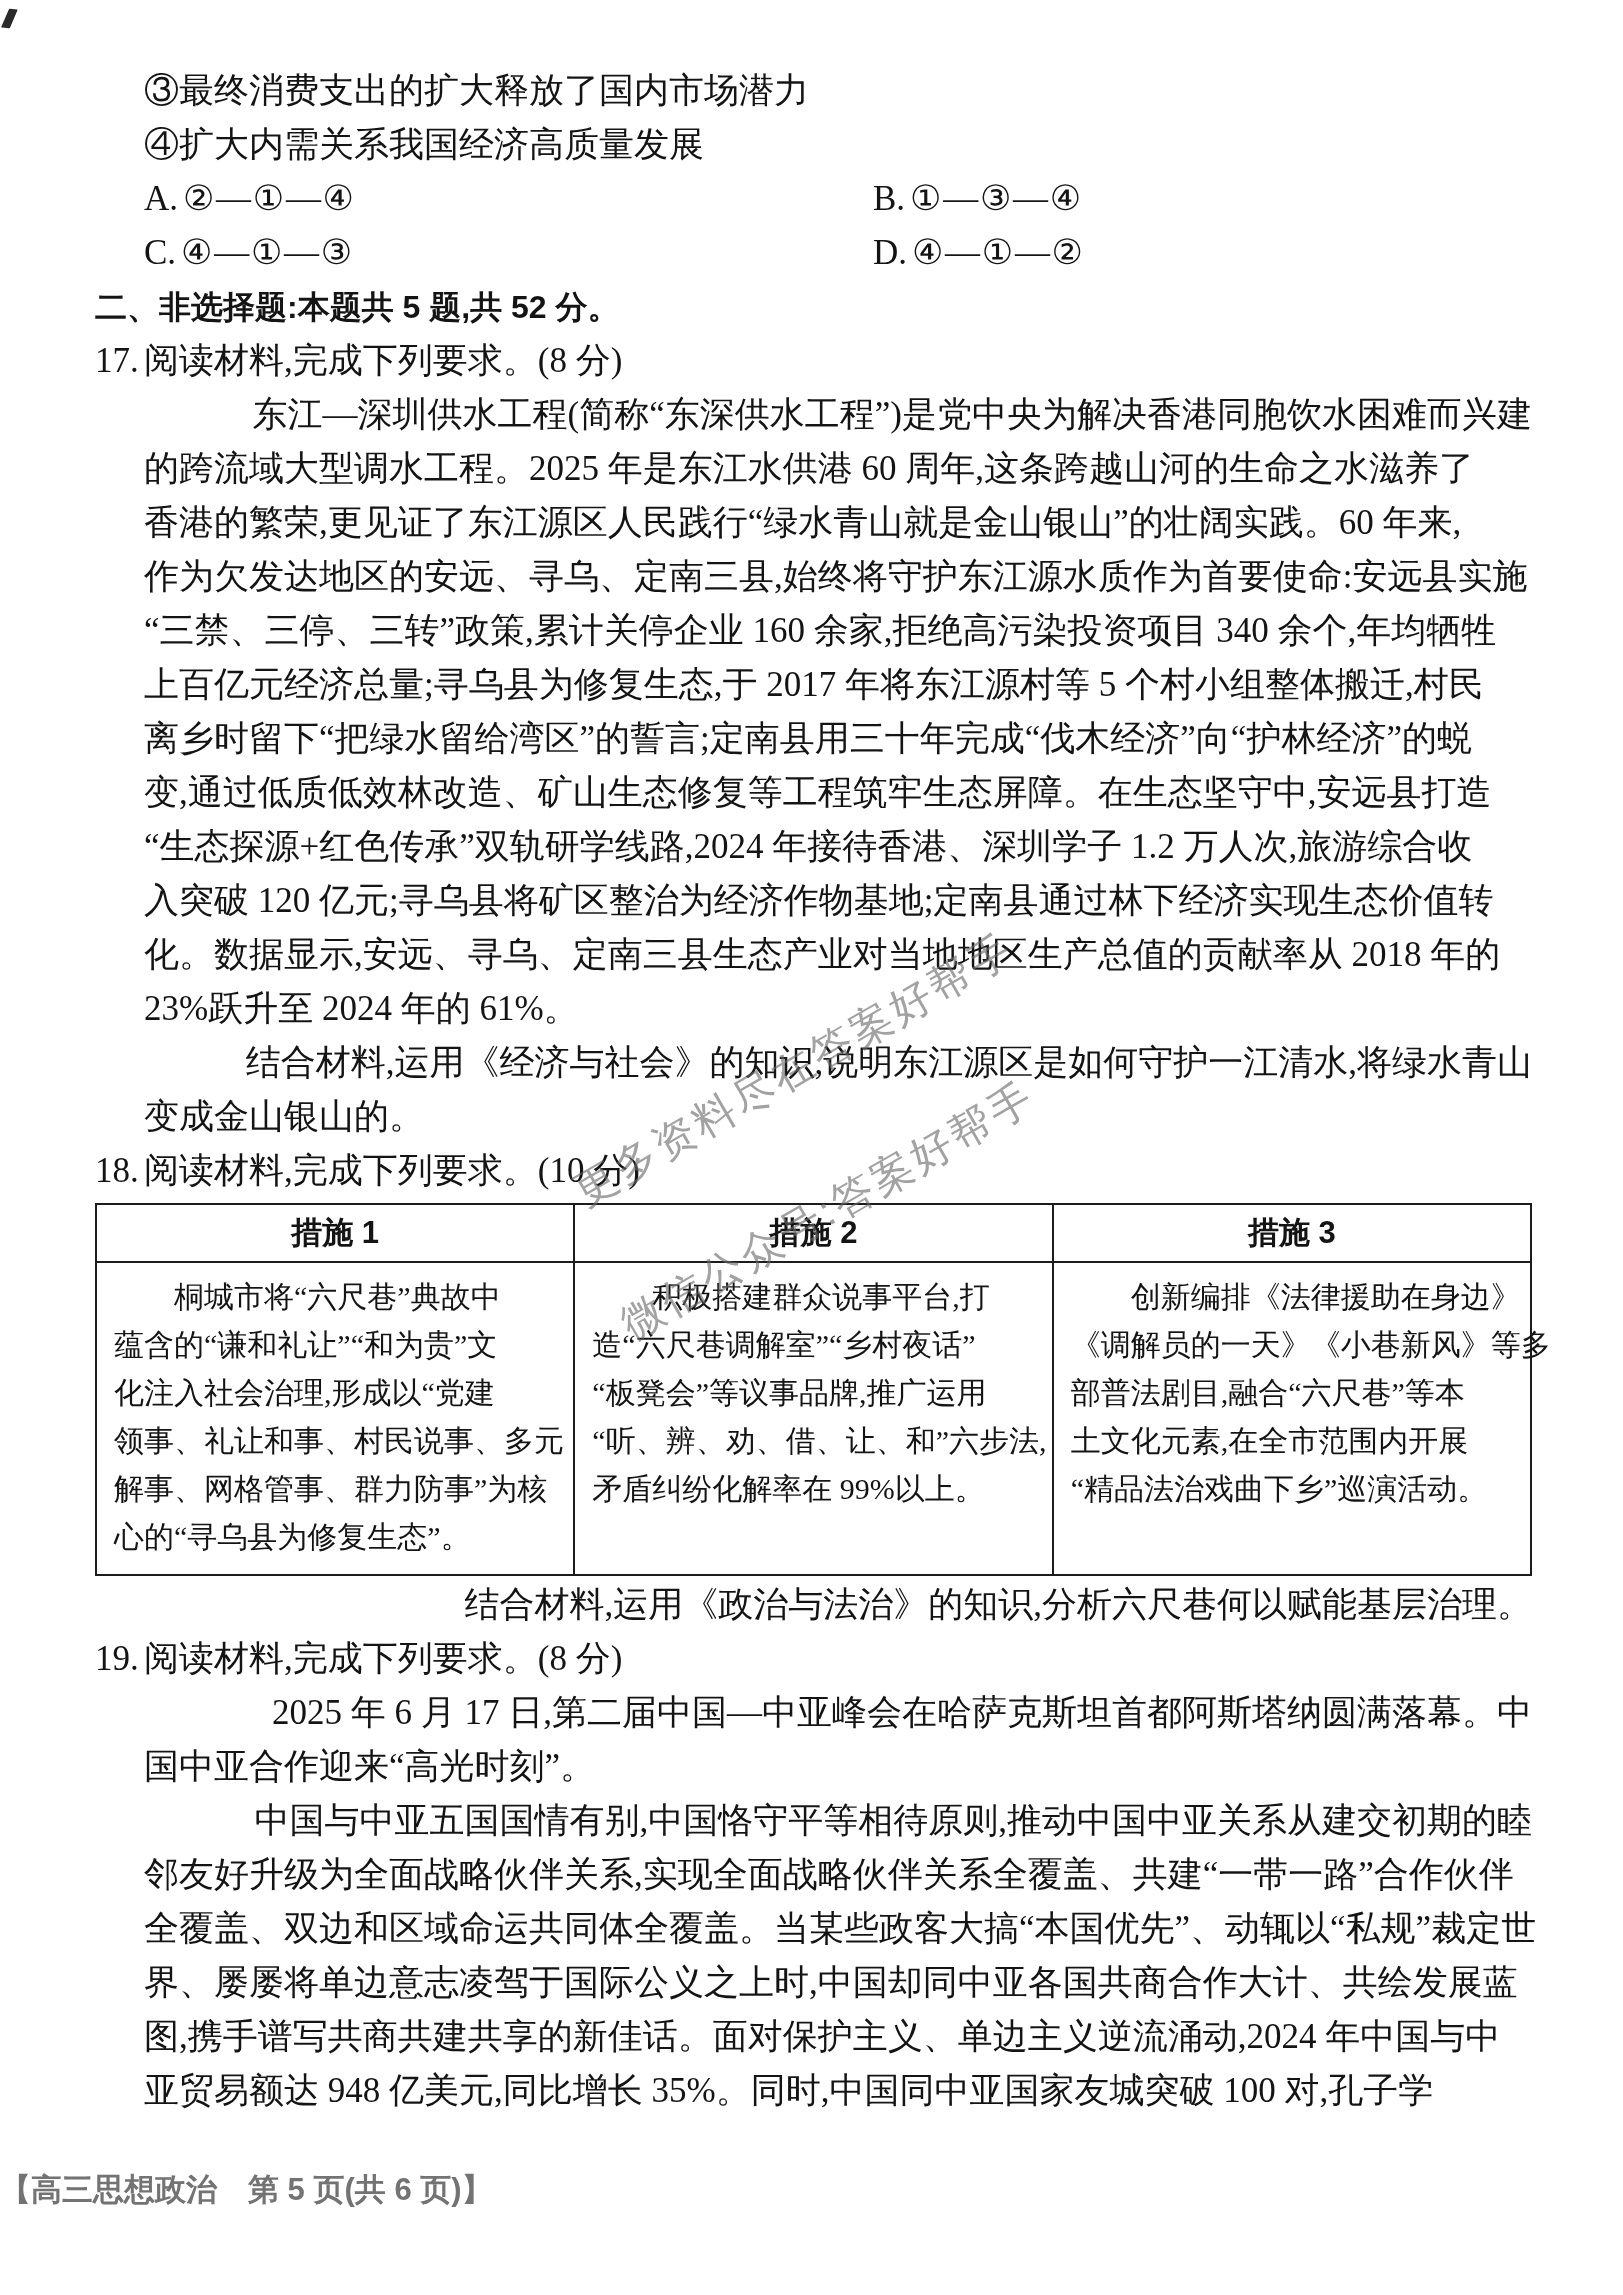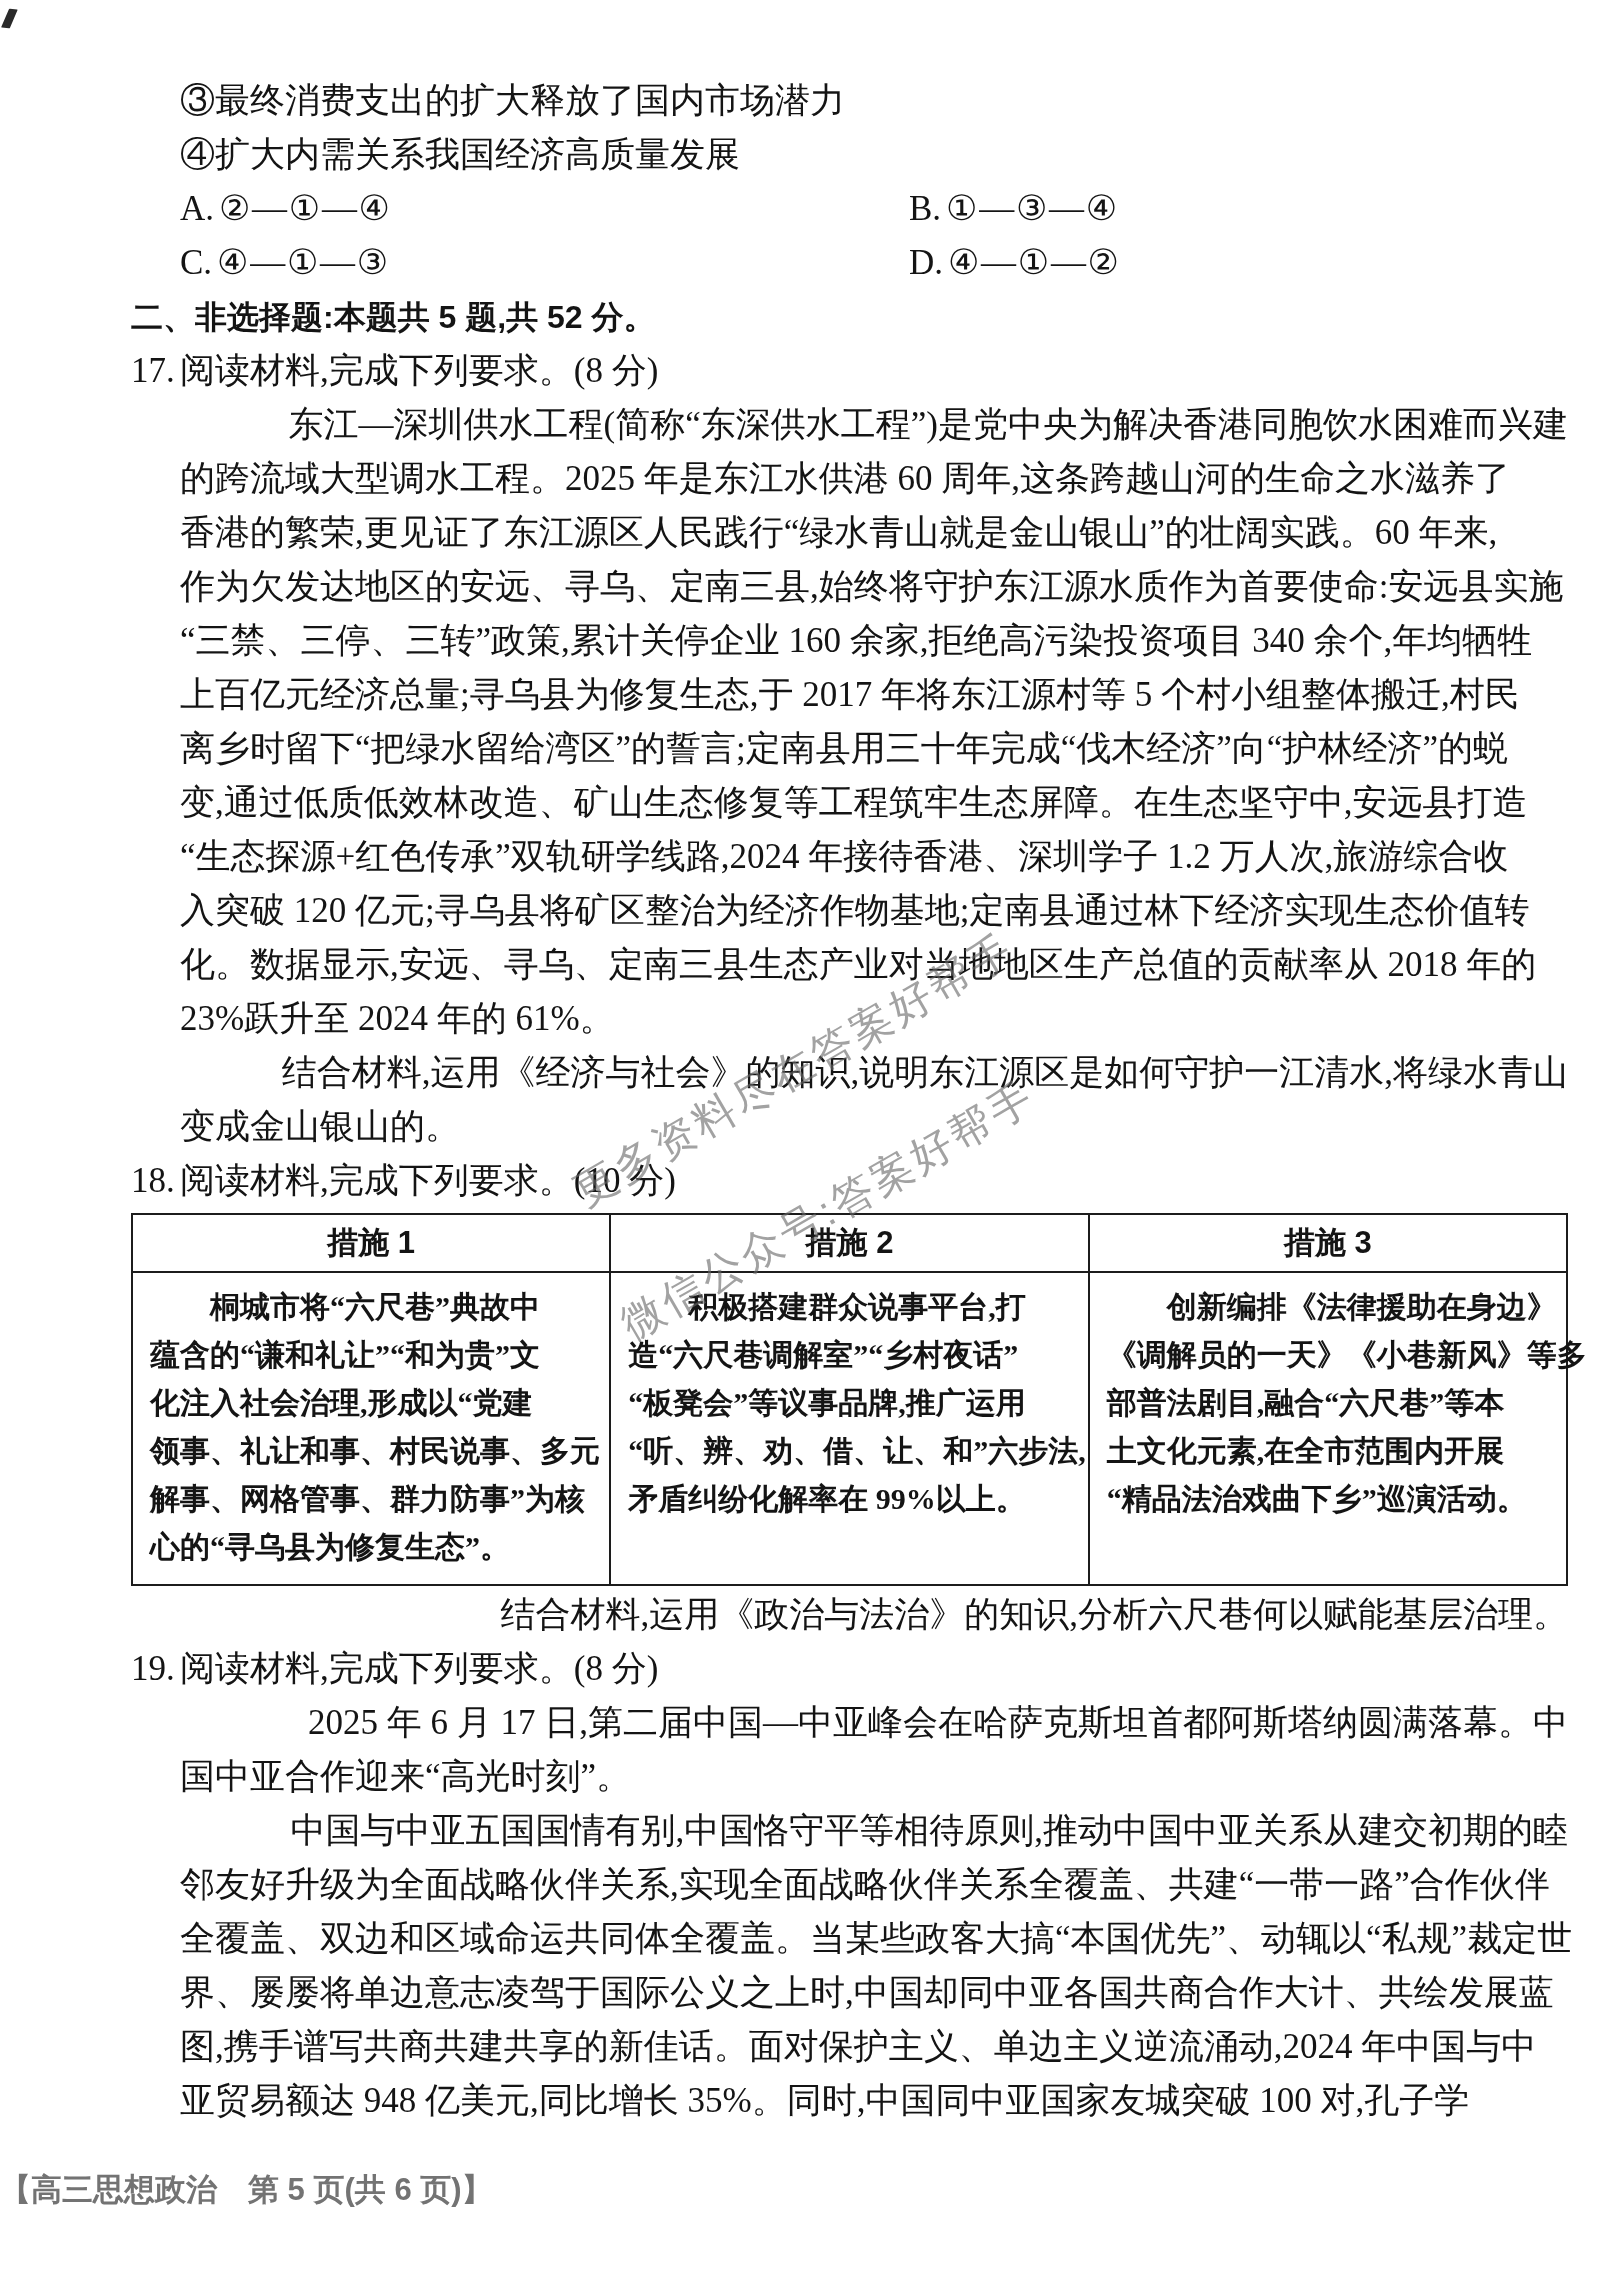--- a/index.html
+++ b/index.html
@@ -1,21 +1,21 @@
 <!DOCTYPE html>
 <html style="font-size:13.5px"><head>
 <meta charset="utf-8">
 <style>
   html,body{margin:0;padding:0;}
   body{
     width:1623px;height:2295px;position:relative;overflow:hidden;
     background:#ffffff;color:#141414;
     font-family:"Liberation Serif","DejaVu Serif",serif;
   }
-  .content{position:absolute;left:95px;top:74px;width:1437px;margin-left:36px;}
+  .content{position:absolute;left:95px;top:64px;width:1437px;}
   .line{font-size:35px;line-height:54px;white-space:nowrap;}
   .indent58{margin-left:49px;}
   .para .line:first-child{text-indent:2em;text-align:right;}
   
   .options{display:grid;grid-template-columns:729px 1fr;margin-left:49px;}
   .option{font-size:35px;line-height:54px;white-space:nowrap;}
   .option .lbl{margin-right:5px;}
   .option .val{letter-spacing:1.7px;}
   
   .sec-head{
@@ -30,21 +30,21 @@
     width:100%;border-collapse:collapse;margin:5px 0 1.7px 0;
     table-layout:fixed;
     padding-left:16px;
   }
   .m-table th,.m-table td{border:2.5px solid #1c1c1c;vertical-align:top;}
   .m-table th{
     font-family:"Liberation Sans","DejaVu Sans",sans-serif;
     font-weight:700;font-size:31px;padding:6.8px 3.4px;text-align:center;
   }
   .m-table td{padding:10px 17px 13.5px 17px;}
-  .cell .cline{font-size:30px;line-height:48px;white-space:nowrap;font-weight:bold;}
+  .cell .cline{font-size:30px;line-height:48px;white-space:nowrap;}
   .cell .cline:first-child{text-indent:2em;}
   
   .wm{
     position:absolute;white-space:nowrap;
     font-family:"Liberation Sans","DejaVu Sans",sans-serif;
     font-size:42px;letter-spacing:3.4px;color:rgba(105,105,105,0.62);
     transform-origin:left bottom;transform:rotate(-30deg);
     pointer-events:none;
   }
   

